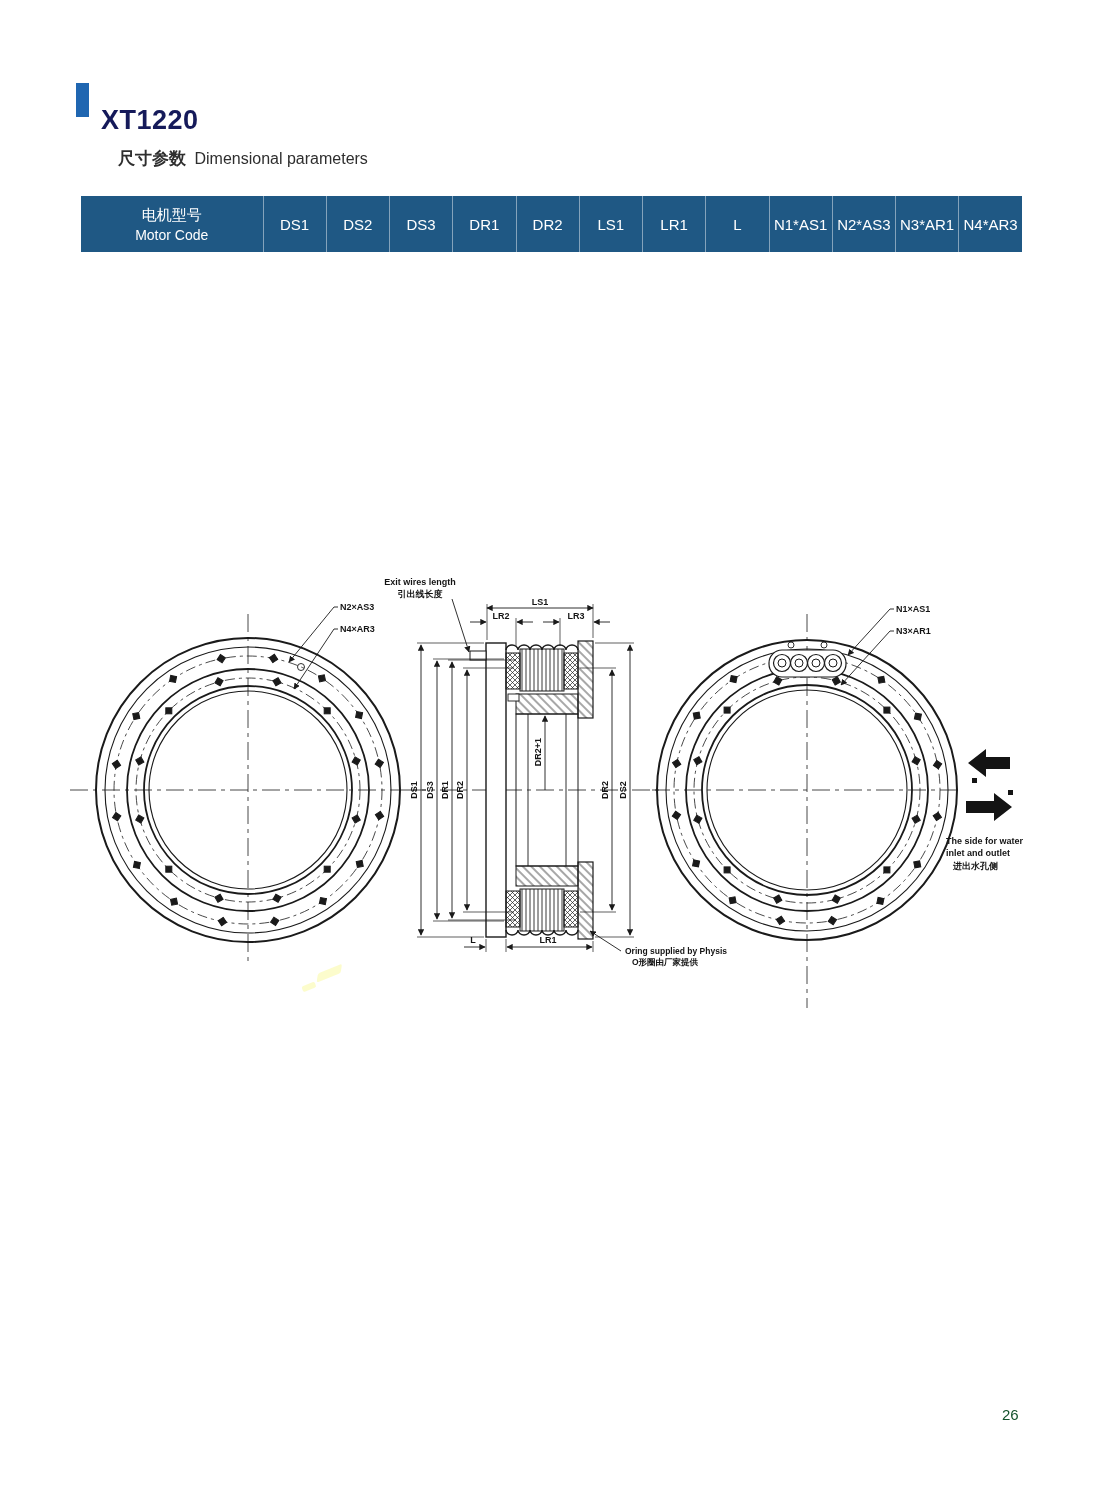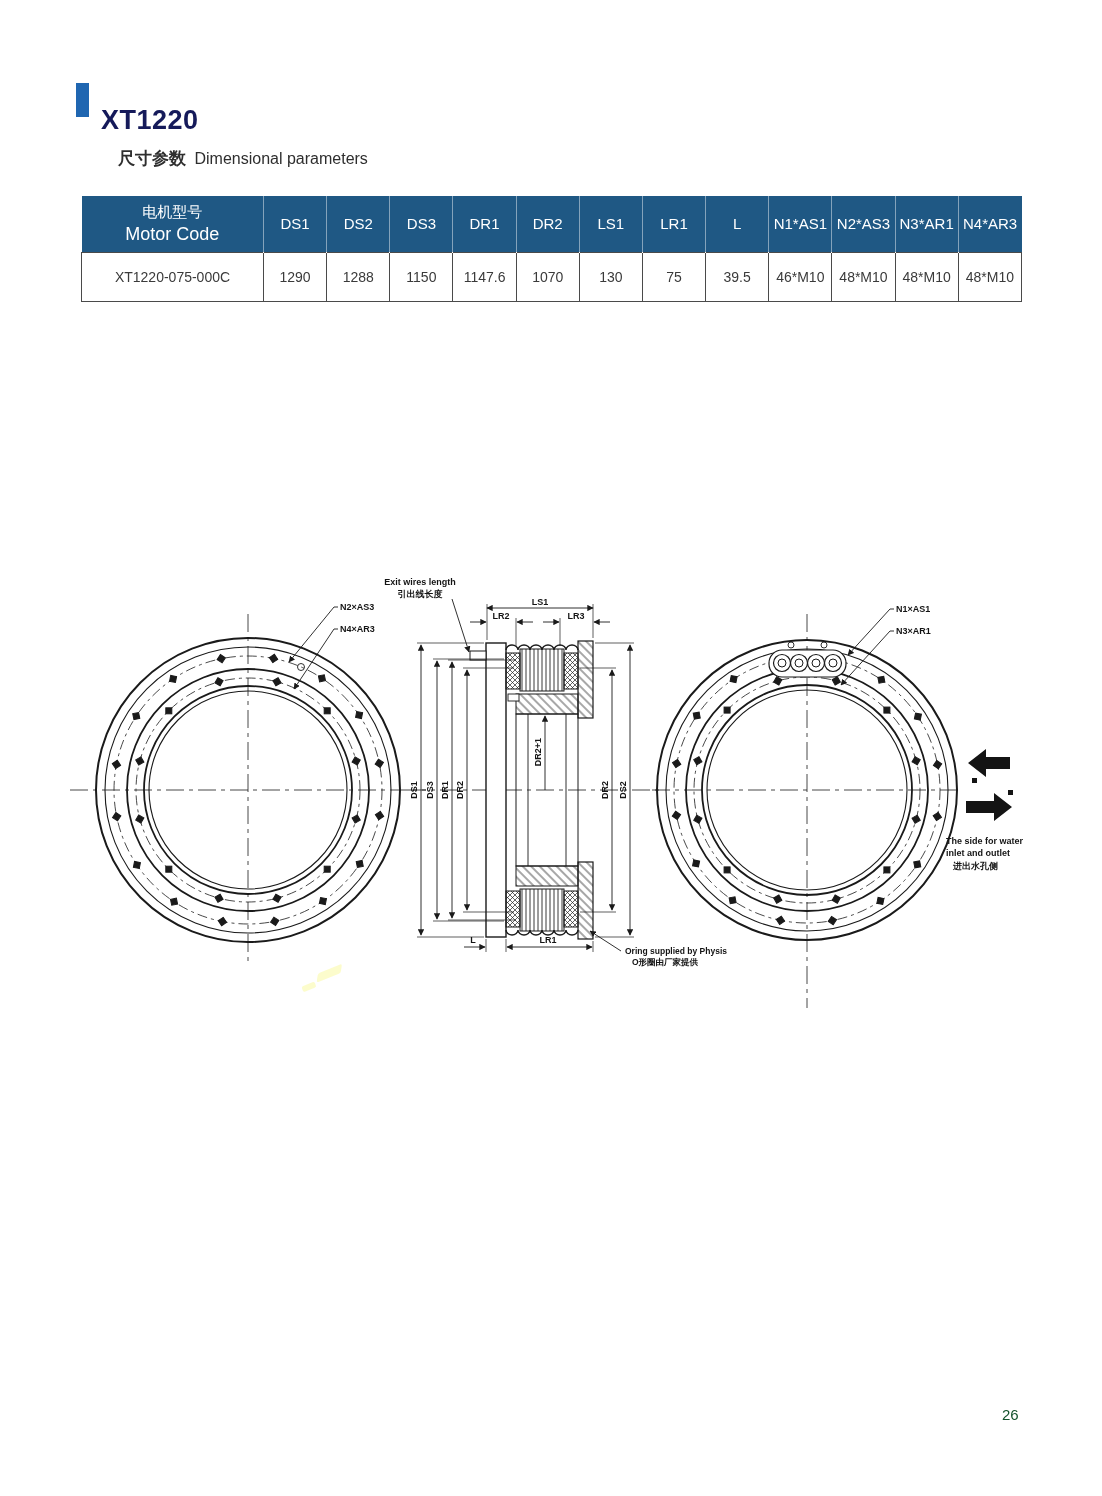--- a/index.html
+++ b/index.html
@@ -29,21 +29,21 @@
     font-size:14px; color:#3a3a3a; text-align:center;border-radius:9px;
   }
   .dim-table col.model { width:182px; }
   .dim-table thead th {
     background:#1f5884; color:#ffffff; font-weight:normal;
     height:56px; font-size:15px; border-right:1px solid rgba(255,255,255,.45);
     vertical-align:middle;
   }
   .dim-table thead th:last-child { border-right:none; }
   .dim-table thead .zh { display:block; font-size:15px; }
-  .dim-table thead .en { display:block; font-size:18px; margin-top:2px; }
+  .dim-table thead .en { display:block; font-size:14px; margin-top:2px; }
   .dim-table tbody td {
     border:1px solid #4a4a4a; height:49px; vertical-align:middle;
     background:#ffffff; font-size:14px;
   }
 
   
   .drawing { position:absolute; left:0; top:545px; }
   .dlbl { font:bold 9px "Liberation Sans","DejaVu Sans",sans-serif; fill:#141414; }
   .dlbl-s { font:bold 8.5px "Liberation Sans","DejaVu Sans",sans-serif; fill:#141414; }
 
@@ -96,35 +96,20 @@
       <th>LS1</th>
       <th>LR1</th>
       <th>L</th>
       <th>N1*AS1</th>
       <th>N2*AS3</th>
       <th>N3*AR1</th>
       <th>N4*AR3</th>
     </tr>
   </thead>
   <tbody>
-    <tr>
-      <td>XT1220-075-000C</td>
-      <td>1290</td>
-      <td>1288</td>
-      <td>1150</td>
-      <td>1147.6</td>
-      <td>1070</td>
-      <td>130</td>
-      <td>75</td>
-      <td>39.5</td>
-      <td>46*M10</td>
-      <td>48*M10</td>
-      <td>48*M10</td>
-      <td>48*M10</td>
-    </tr>
   </tbody>
 </table>
 
 <svg class="drawing" width="1102" height="470" viewBox="0 545 1102 470">
   <defs>
     <marker id="arr" viewBox="0 0 10 10" refX="9" refY="5" markerWidth="7" markerHeight="7" orient="auto-start-reverse">
       <path d="M0,0 L10,5 L0,10 z" fill="#1a1a1a"></path>
     </marker>
     <pattern id="vhatch" width="4" height="8" patternUnits="userSpaceOnUse">
       <path d="M2,0 V8" stroke="#222" stroke-width="0.9"></path>

